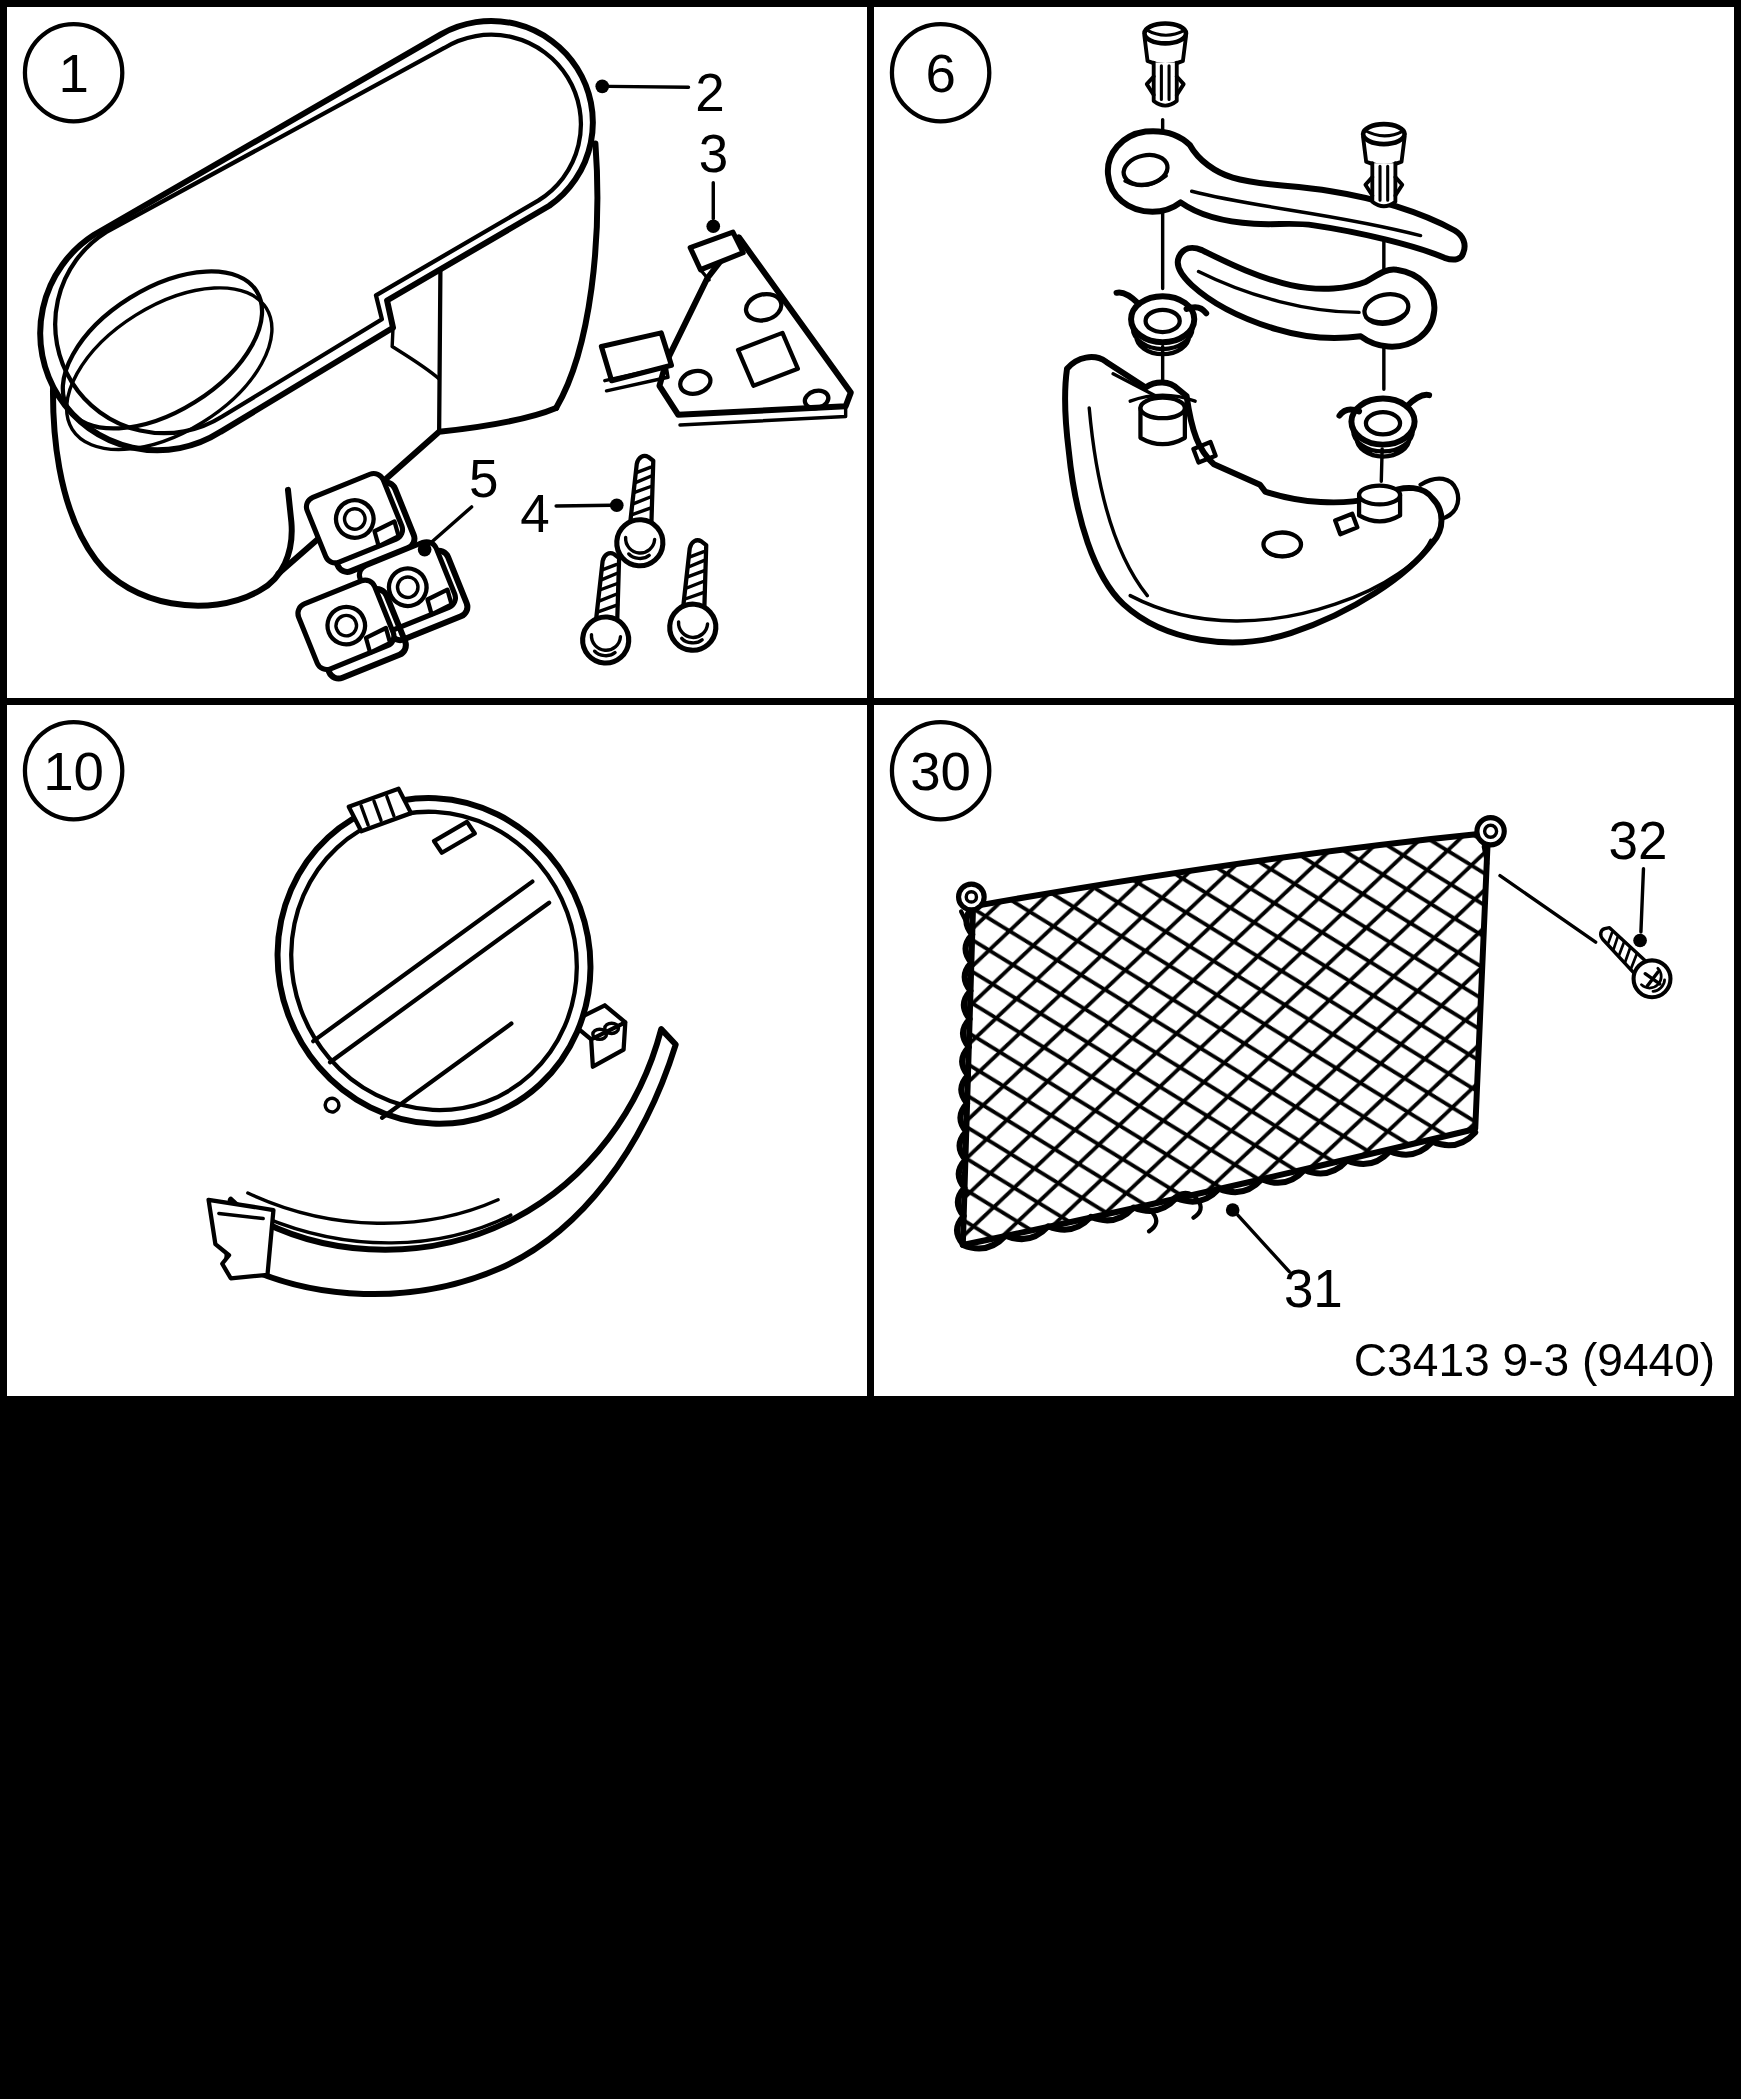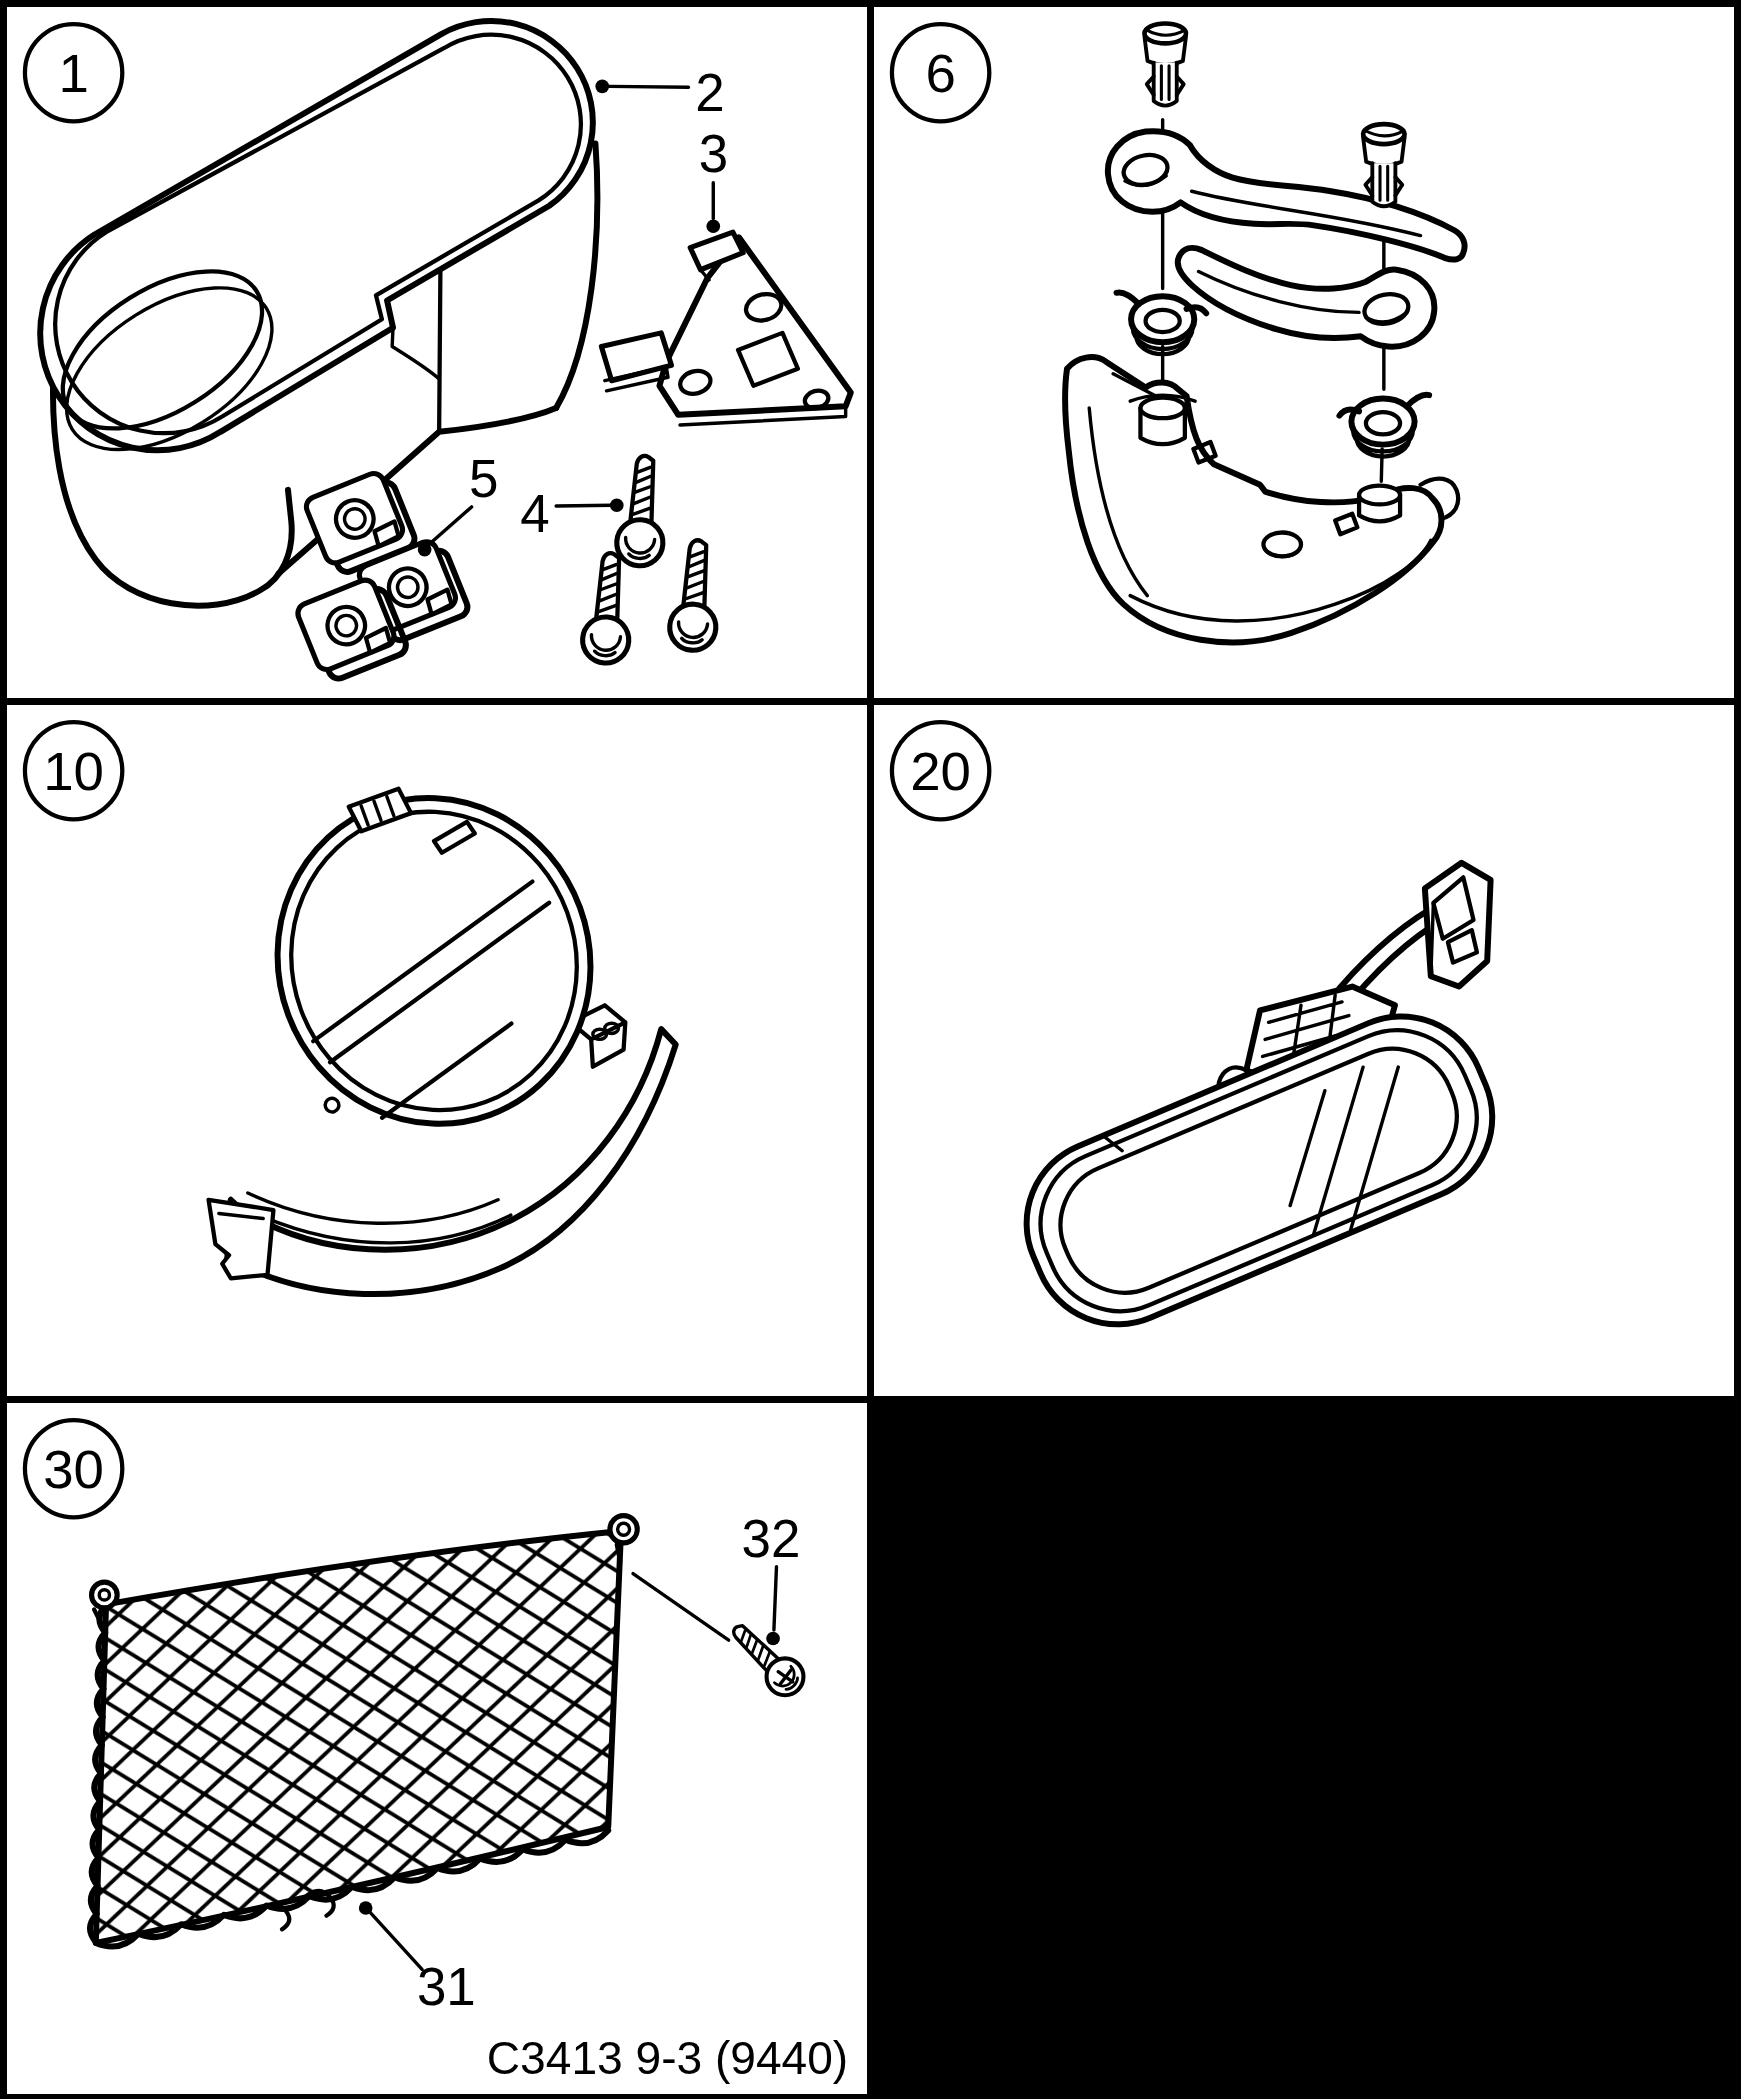--- a/index.html
+++ b/index.html
@@ -198,45 +198,20 @@
         <circle class="s4" cx="330" cy="418" r="8"></circle>
       </g>
       <g>
         <circle class="f5" cx="78" cy="77" r="57"></circle>
         <text class="badge-num" x="78" y="100">10</text>
       </g>
     </svg>
   </div>
 
 
-  <div class="cell">
-    <svg viewBox="0 0 1007 810" width="100%" height="100%" preserveAspectRatio="none">
-
-      <g>
-        <path class="s7" d="M 560,345 C 600,298 642,262 684,242 M 545,332 C 585,286 626,252 668,230"></path>
-        <path class="f7" d="M 645,215 L 688,185 L 722,205 L 718,300 L 685,330 L 652,318 Z"></path>
-        <path class="s4" d="M 652,318 L 655,232 L 688,206"></path>
-        <path class="f5" d="M 655,232 L 690,202 L 702,252 L 666,274 Z M 672,278 L 700,264 L 706,290 L 678,302 Z"></path>
-        <path class="f7" d="M 436,428 L 452,358 L 560,330 L 610,352 L 596,402 L 520,432 L 470,443 Z"></path>
-        <path class="s4" d="M 462,372 L 548,348 M 458,392 L 556,364 M 455,412 L 540,388 M 500,352 L 488,432 M 540,340 L 530,420"></path>
-        <path class="s5" d="M 436,428 C 420,420 408,428 404,442 C 400,458 412,470 428,469"></path>
-      </g>
-
-      <g transform="rotate(-23 450 545)">
-        <rect class="f7" x="168" y="437" width="566" height="218" rx="98"></rect>
-        <rect class="s5" x="184" y="451" width="532" height="190" rx="86"></rect>
-        <rect class="s5" x="206" y="470" width="488" height="152" rx="72"></rect>
-        <path class="s4" d="M 480,640 L 610,482 M 522,652 L 648,498 M 468,598 L 558,490 M 300,440 L 312,462"></path>
-      </g>
-      <g>
-        <circle class="f5" cx="78" cy="77" r="57"></circle>
-        <text class="badge-num" x="78" y="100">20</text>
-      </g>
-    </svg>
-  </div>
 
   <div class="cell">
     <svg viewBox="0 0 1007 810" width="100%" height="100%" preserveAspectRatio="none">
       <defs>
         <pattern id="mesh" width="52" height="40" patternUnits="userSpaceOnUse" patternTransform="rotate(-6)">
           <path d="M 0,20 L 26,0 L 52,20 L 26,40 Z" fill="none" stroke="#000" stroke-width="4.5"></path>
         </pattern>
         <clipPath id="netclip">
           <path d="M 116,236 C 320,200 520,170 719,150 L 704,497 C 500,546 300,592 104,633 Z"></path>
         </clipPath>

